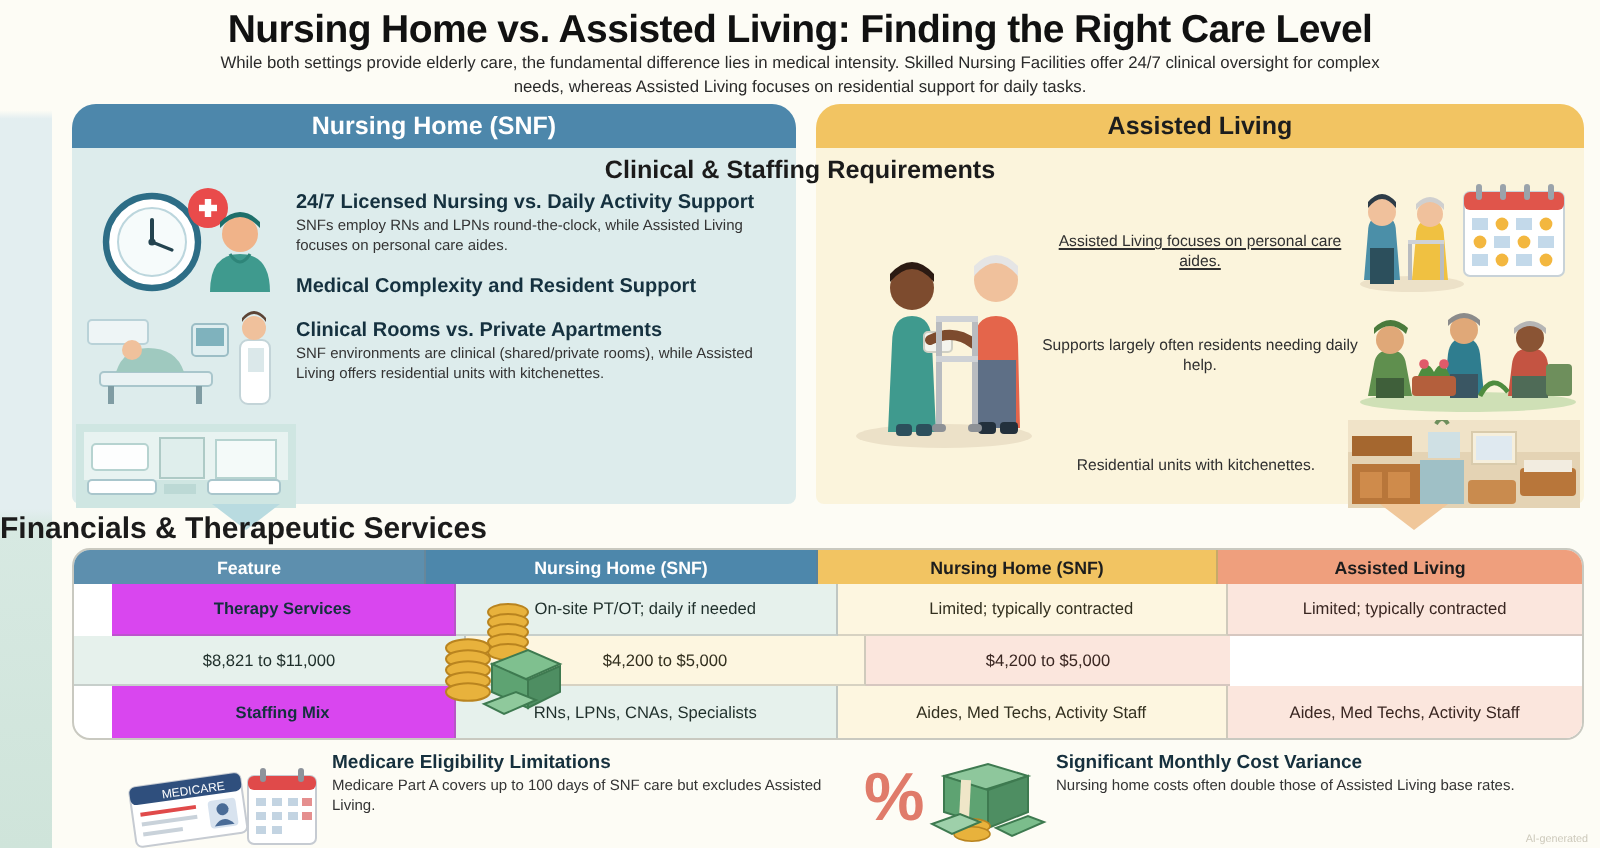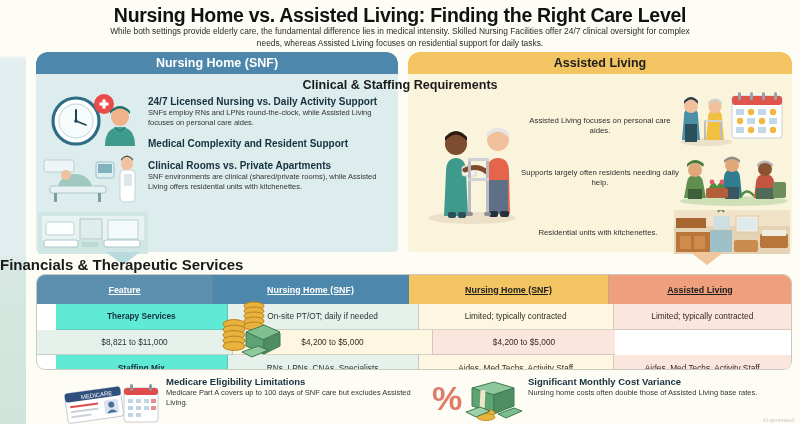--- a/index.html
+++ b/index.html
@@ -60,21 +60,21 @@
   .bullet h4 { font-size:10px; font-weight:bold; color:#15313f; margin-bottom:1px; }
   .bullet p  { font-size:7.5px; line-height:9.6px; color:#343434; }
 
   
   .ill { position:absolute; overflow:hidden; }
 
   
   .al-cap {
     position:absolute; text-align:center; font-size:7.8px; line-height:10px; color:#2f2f2f;
   }
-  .al-cap1 { left:520px; top:116px; width:160px; }
+  .al-cap1 { left:520px; top:116px; width:160px;text-decoration:underline; }
   .al-cap2 { left:520px; top:168px; width:160px; }
   .al-cap3 { left:508px; top:228px; width:180px; }
 
   
   .tri { position:absolute; width:0; height:0; top:252px; }
   .tri-snf { left:106px; border-left:17px solid transparent; border-right:17px solid transparent; border-top:13px solid #b9dbe0; }
   .tri-al  { left:690px; border-left:17px solid transparent; border-right:17px solid transparent; border-top:13px solid #f0c79a; }
 
   
   .table-title {
@@ -88,34 +88,34 @@
   }
   .trow { display:flex; width:100%; }
   .tcell {
     font-size:8.3px; text-align:center;
     display:flex; align-items:center; justify-content:center;
     border-right:1px solid rgba(120,120,120,.35);
     border-bottom:1px solid rgba(120,120,120,.28);
     padding:0 3px;
   }
   .tcell:last-child { border-right:none; }
-  .hrow .tcell { height:29px; font-size:8.9px; font-weight:bold; border-bottom:none;text-decoration:underline; }
+  .hrow .tcell { height:17px; font-size:8.9px; font-weight:bold; border-bottom:none; }
   .brow .tcell { height:25.6px; }
   .brow:last-child .tcell { border-bottom:none; }
   .c1 { width:176px; }
   .c2 { width:196px; }
   .c3 { width:200px; }
   .c4 { width:182px; }
   
   .hrow .c1 { background:#5d8fae; color:#fff; }
   .hrow .c2 { background:#4d87ab; color:#fff; }
   .hrow .c3 { background:#f2c462; color:#1d1d1d; }
   .hrow .c4 { background:#ef9f7d; color:#1d1d1d; }
   
-  .brow .c1 { background:#5eead4; font-weight:bold; color:#14303d;margin-left:19px; }
+  .brow .c1 { background:#d946ef; font-weight:bold; color:#14303d;margin-left:19px; }
   .brow .c2 { background:#e6f1ec; color:#1f2f2b; }
   .brow .c3 { background:#fdf6e0; color:#33301f; }
   .brow .c4 { background:#fbe6dd; color:#3a2722; }
 
   
   .coins { position:absolute; left:214px; top:296px; width:70px; height:66px; z-index:6; }
 
   
   .bcard { position:absolute; top:374px; height:50px; }
   .bc-left  { left:36px;  width:376px; }

